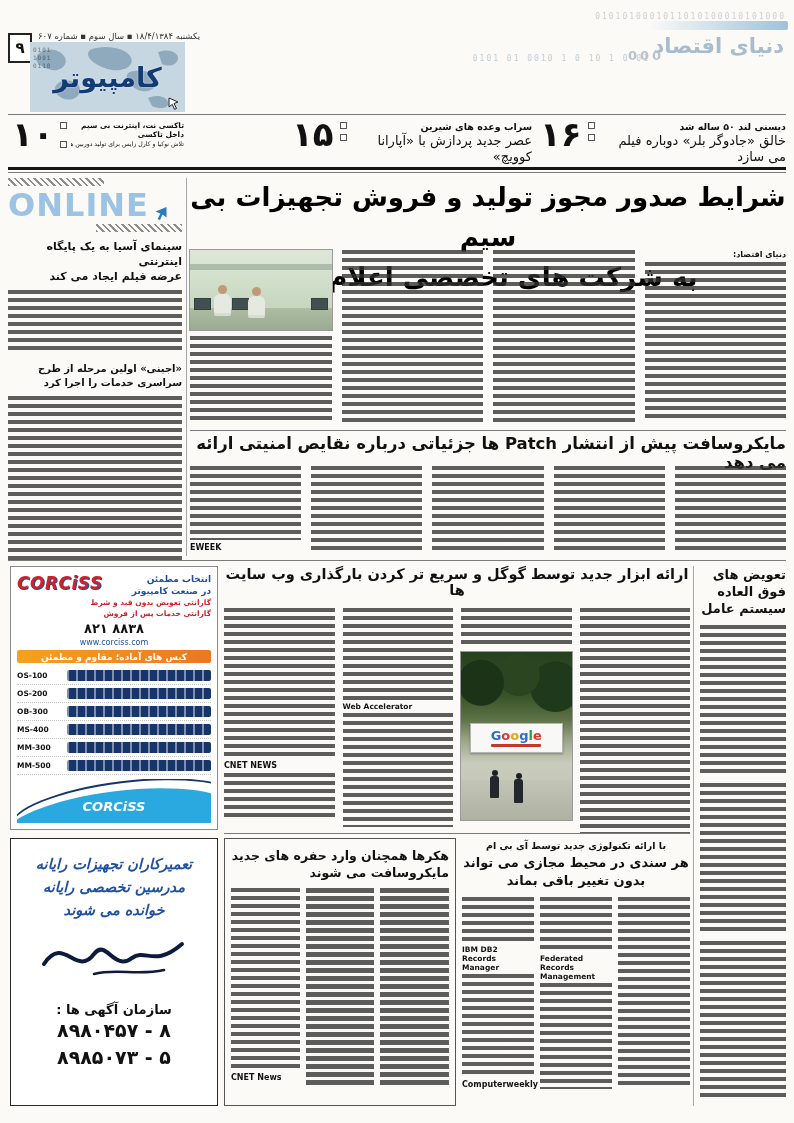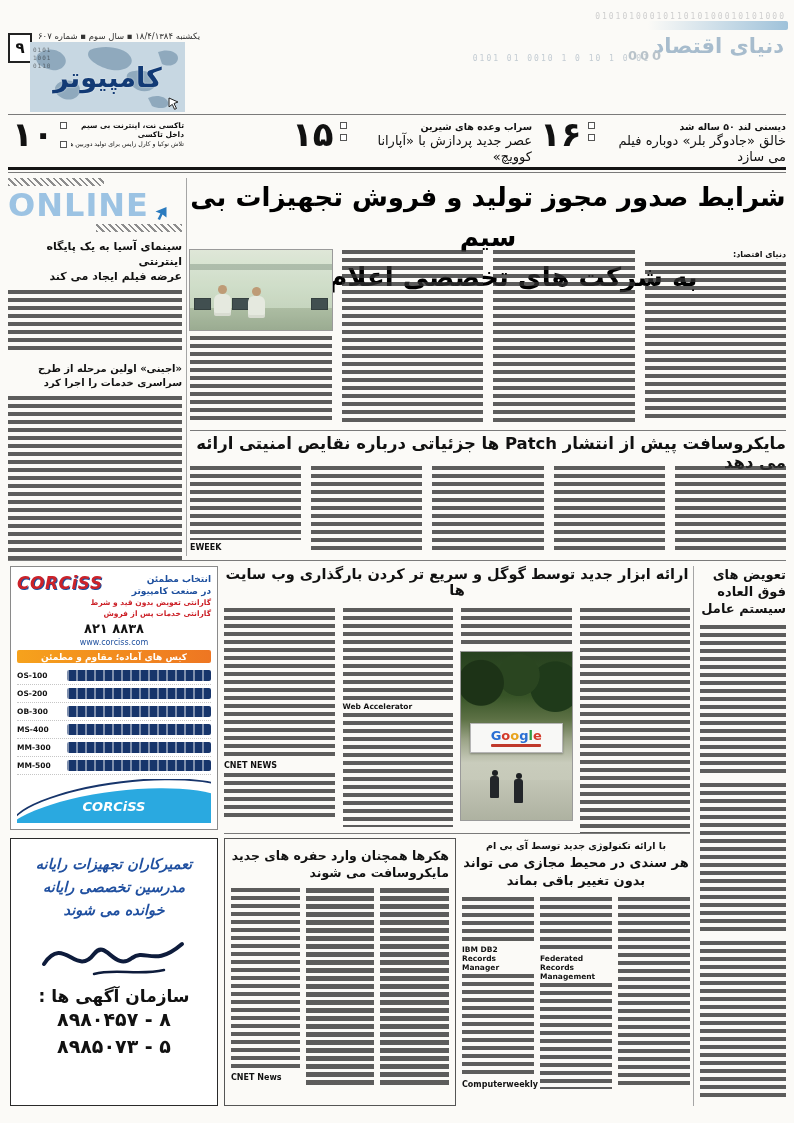--- a/index.html
+++ b/index.html
@@ -111,21 +111,21 @@
   .gp1{left:26%;bottom:13%}.gp2{left:48%;bottom:10%;height:24px}
 
   
   .sidebar{left:700px;top:566px;width:86px;display:flex;flex-direction:column}
   .sb-h{font-size:13px;font-weight:bold;text-align:right;line-height:17px}
 
   
   .classified{left:10px;top:838px;width:208px;height:268px;border:1.5px solid #2a2a2a;background:#fff;padding:14px 8px;display:flex;flex-direction:column;align-items:center}
   .cl-line{color:#2050a0;font-weight:bold;font-style:italic;font-size:14.5px;line-height:23px;text-align:center}
   .cl-sig{margin:6px 0 2px}
-  .cl-label{font-weight:bold;font-size:17px;margin-top:2px}
+  .cl-label{font-weight:bold;font-size:13px;margin-top:18px}
   .cl-phone{font-weight:bold;font-size:19px;direction:ltr;line-height:27px;letter-spacing:1px}
 
   
   .hackers{left:224px;top:838px;width:232px;height:268px;border:1px solid #555;padding:8px 6px;background:#fbfaf7}
   .hk-title{font-weight:bold;font-size:12.5px;line-height:17px}
   .hk-body{margin-top:7px;display:flex;direction:rtl;gap:6px;height:200px}
   .hcol{flex:1;min-width:0;display:flex;flex-direction:column}
 
   
   .ibm{left:462px;top:838px;width:228px;height:268px;padding-top:2px}

